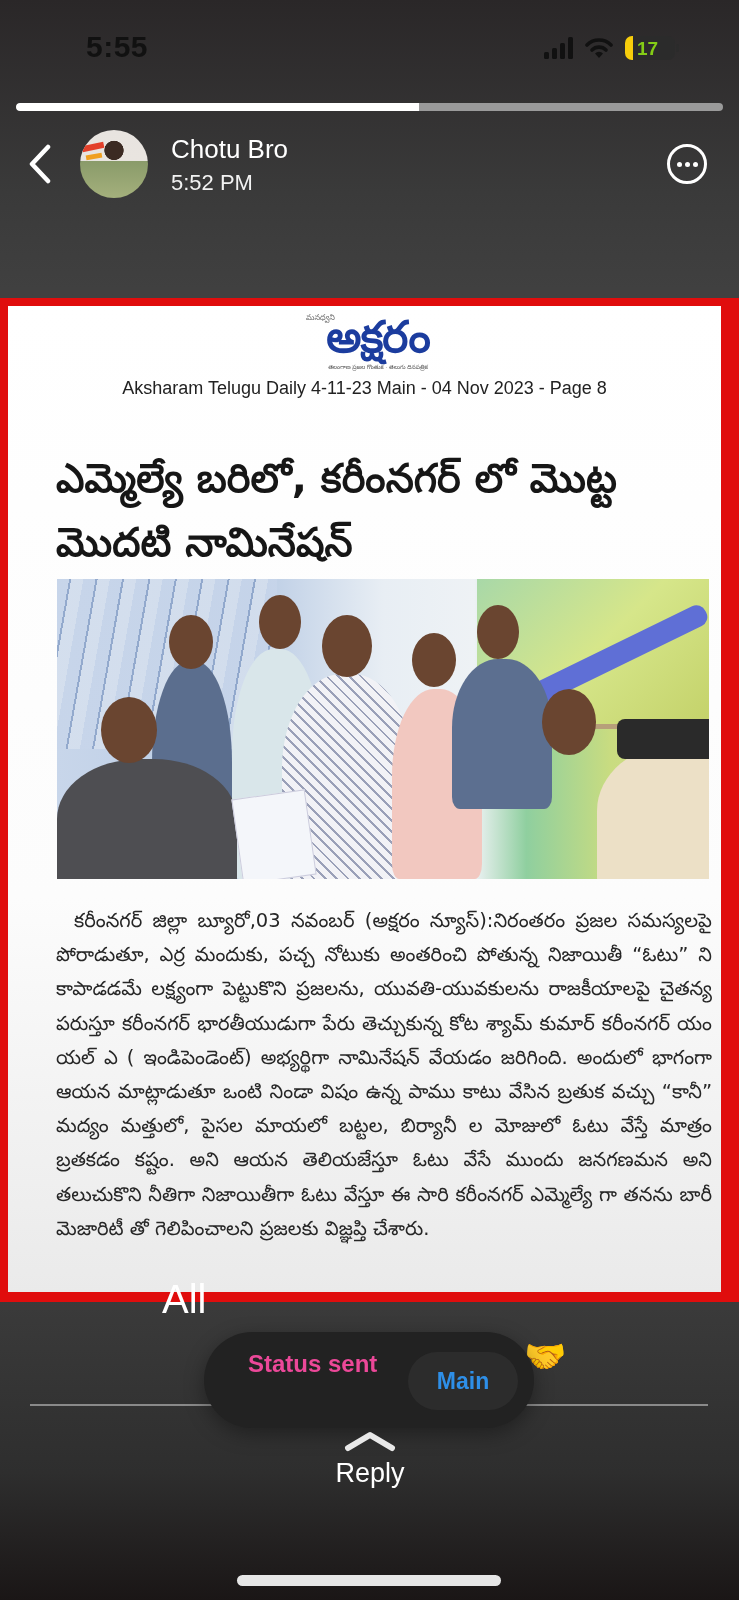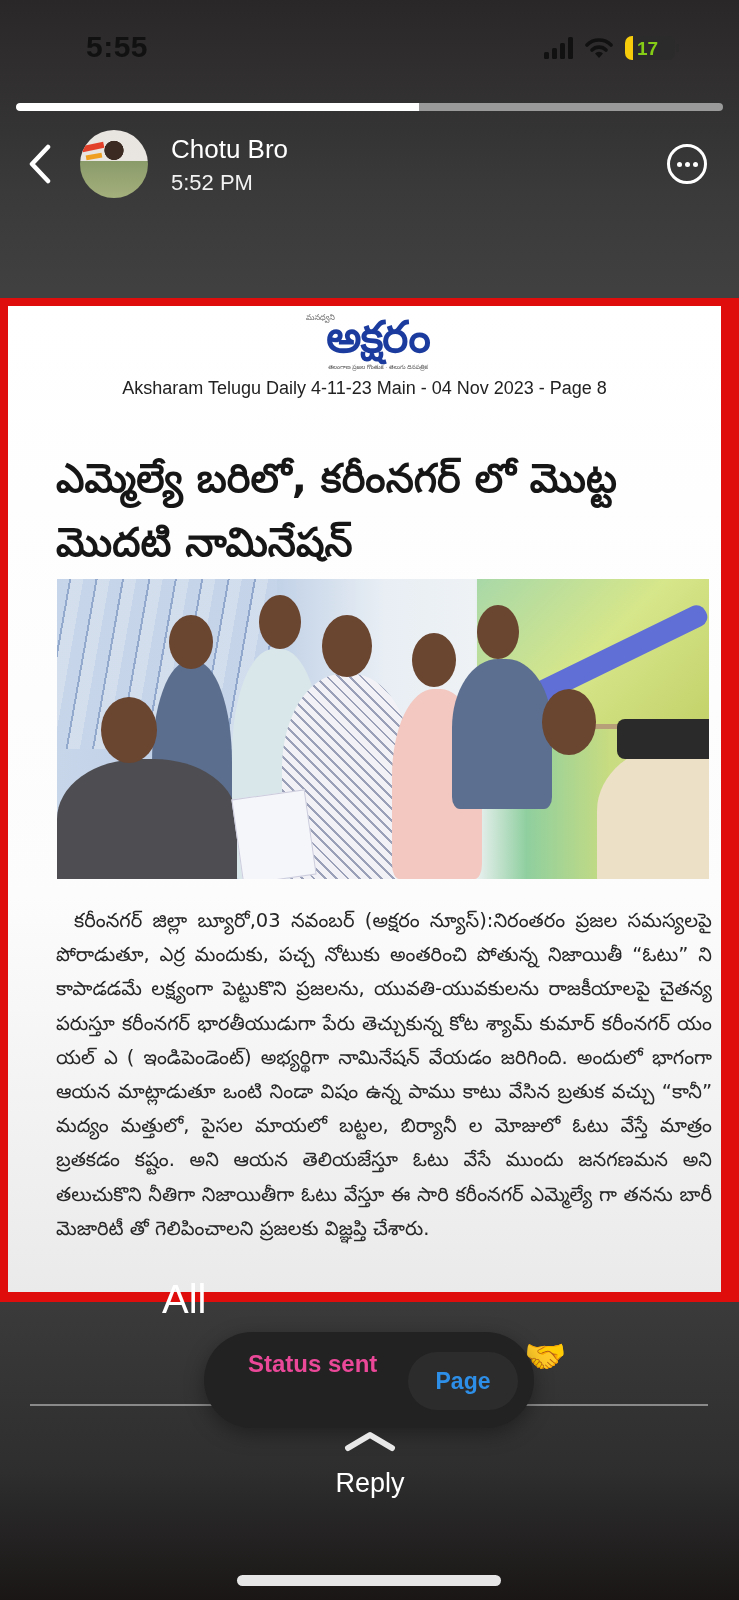--- a/index.html
+++ b/index.html
@@ -60,21 +60,21 @@
   .body-text { position: absolute; left: 48px; top: 598px; width: 656px; font-family: "DejaVu Sans", sans-serif; font-size: 19.5px; color: #262626; line-height: 34.2px; text-align: justify; text-indent: 18px; }
 
   
   .caption { position: absolute; left: 162px; top: 1277px; font-size: 40px; color: #fff; }
   .caption-emoji { position: absolute; left: 524px; top: 1336px; font-size: 34px; }
   .divider { position: absolute; left: 30px; top: 1404px; width: 678px; height: 2px; background: #8a8a8a; }
   .toast { position: absolute; left: 204px; top: 1332px; width: 330px; height: 96px; border-radius: 48px; background: #222222; box-shadow: 0 6px 20px rgba(0,0,0,0.35); }
   .toast-text { position: absolute; left: 44px; top: 18px; font-size: 24px; font-weight: bold; color: #ec4899; }
   .undo-btn { position: absolute; left: 204px; top: 20px; width: 110px; height: 58px; border-radius: 29px; background: #2c2c2c; color: #2e8fe8; font-size: 23px; font-weight: bold; display: flex; align-items: center; justify-content: center; cursor: pointer; }
   .reply { position: absolute; left: 300px; top: 1430px; width: 140px; height: 70px; text-align: center; cursor: pointer; }
-  .reply-label { display: block; font-size: 27px; color: #fff; margin-top: 12px; }
+  .reply-label { display: block; font-size: 27px; color: #fff; margin-top: 2px; }
   .home-indicator { position: absolute; left: 237px; top: 1575px; width: 264px; height: 11px; border-radius: 6px; background: #e6e6e6; }
 </style>
 </head>
 <body>
 
 <div class="status-bar">
   <div class="sb-time">5:55</div>
   <div class="sb-icons">
     <div class="signal">
       <span style="height:7px"></span>
@@ -156,21 +156,21 @@
     <div class="body-text">కరీంనగర్ జిల్లా బ్యూరో,03 నవంబర్ (అక్షరం న్యూస్):నిరంతరం ప్రజల సమస్యలపై పోరాడుతూ, ఎర్ర మందుకు, పచ్చ నోటుకు అంతరించి పోతున్న నిజాయితీ “ఓటు” ని కాపాడడమే లక్ష్యంగా పెట్టుకొని ప్రజలను, యువతి-యువకులను రాజకీయాలపై చైతన్య పరుస్తూ కరీంనగర్ భారతీయుడుగా పేరు తెచ్చుకున్న కోట శ్యామ్ కుమార్ కరీంనగర్ యం యల్ ఎ ( ఇండిపెండెంట్) అభ్యర్థిగా నామినేషన్ వేయడం జరిగింది. అందులో భాగంగా ఆయన మాట్లాడుతూ ఒంటి నిండా విషం ఉన్న పాము కాటు వేసిన బ్రతుక వచ్చు “కానీ” మద్యం మత్తులో, పైసల మాయలో బట్టల, బిర్యానీ ల మోజులో ఓటు వేస్తే మాత్రం బ్రతకడం కష్టం. అని ఆయన తెలియజేస్తూ ఓటు వేసే ముందు జనగణమన అని తలుచుకొని నీతిగా నిజాయితీగా ఓటు వేస్తూ ఈ సారి కరీంనగర్ ఎమ్మెల్యే గా తనను బారీ మెజారిటీ తో గెలిపించాలని ప్రజలకు విజ్ఞప్తి చేశారు.</div>
   </div>
 </div>
 
 <div class="caption">All</div>
 <div class="caption-emoji">🤝</div>
 <div class="divider"></div>
 
 <div class="toast">
   <span class="toast-text">Status sent</span>
-  <div class="undo-btn">Page</div>
+  <div class="undo-btn">Main</div>
 </div>
 
 <div class="reply">
   <svg width="52" height="22" viewBox="0 0 52 22">
     <path d="M4 18 L26 5 L48 18" stroke="#e8e8e8" stroke-width="6" fill="none" stroke-linecap="round" stroke-linejoin="round"></path>
   </svg>
   <span class="reply-label">Reply</span>
 </div>
 
 <div class="home-indicator"></div>

